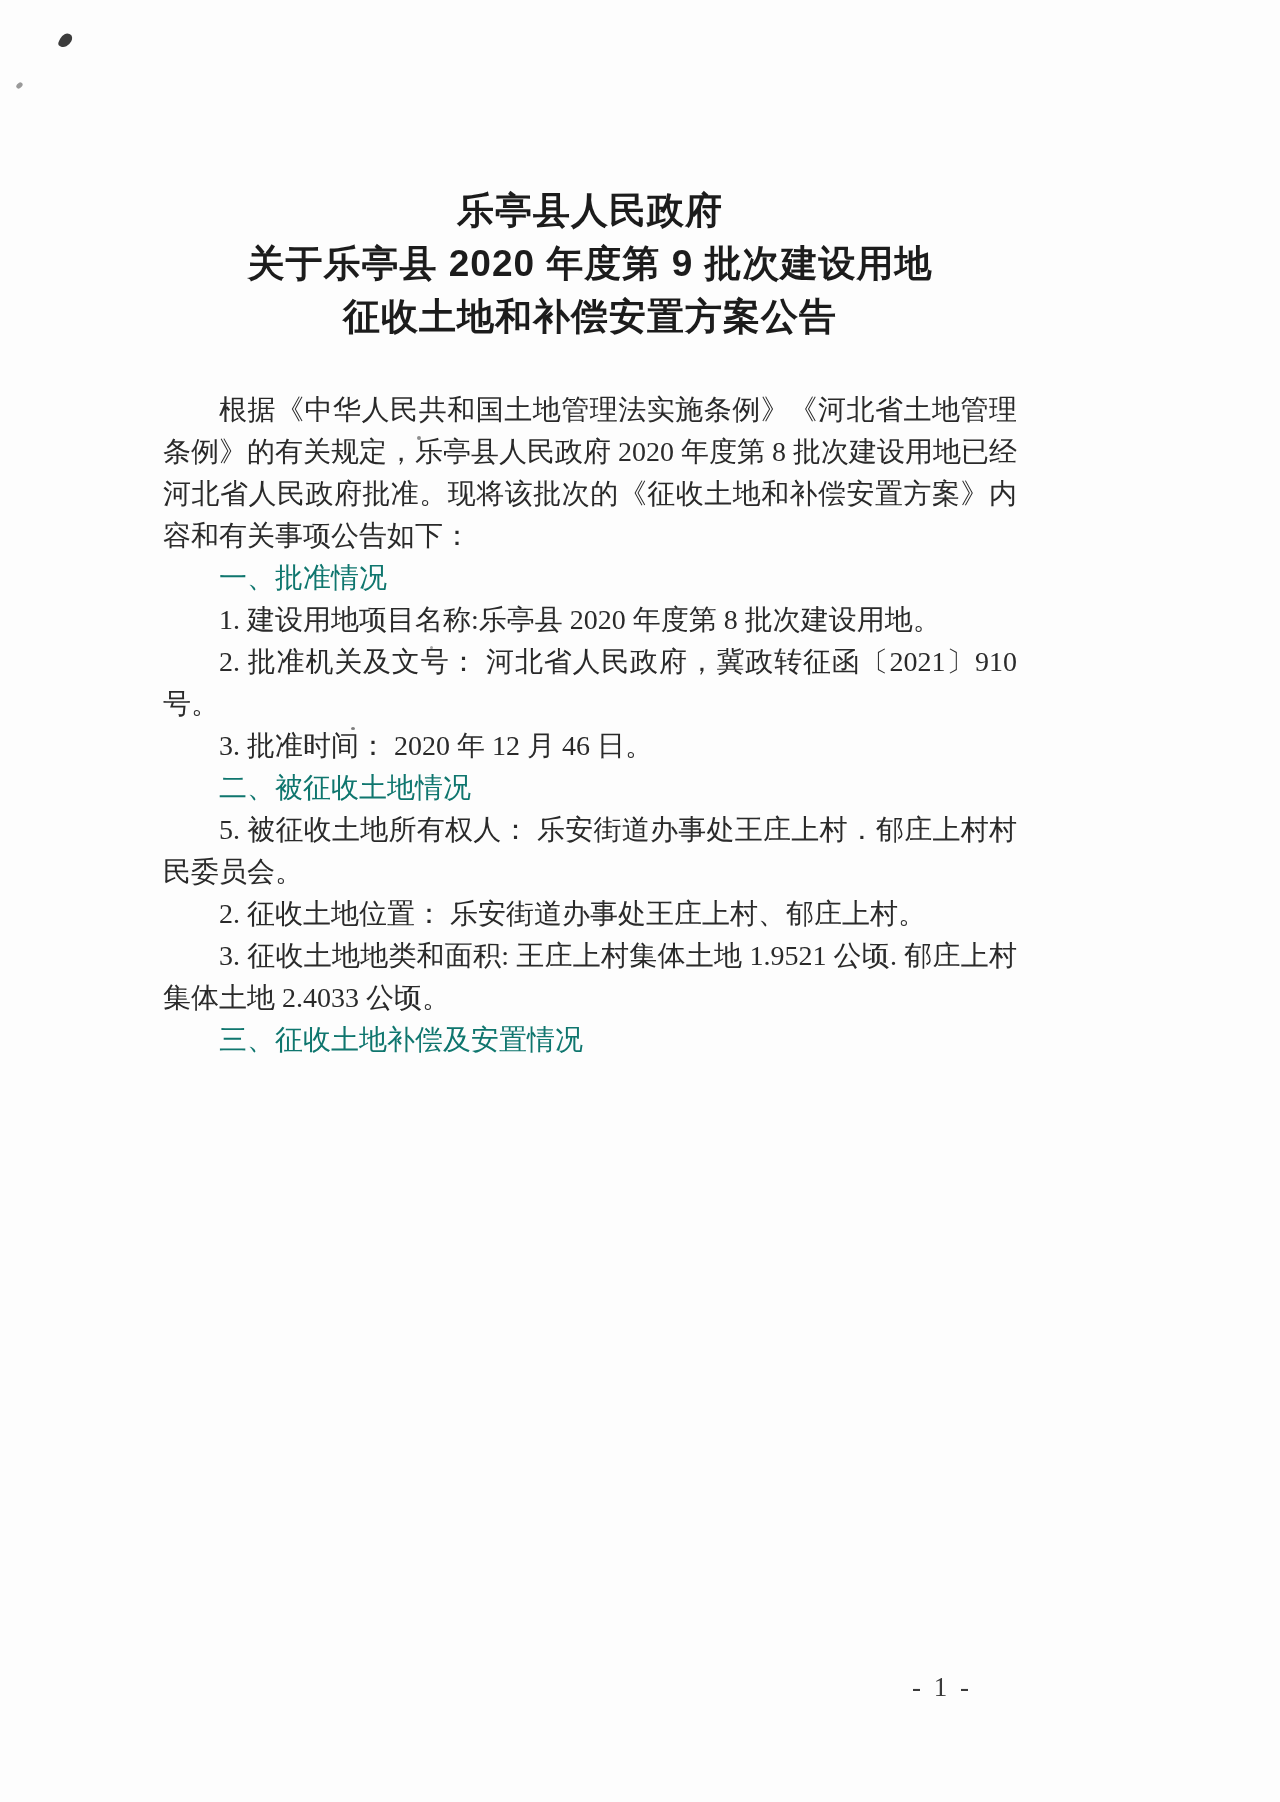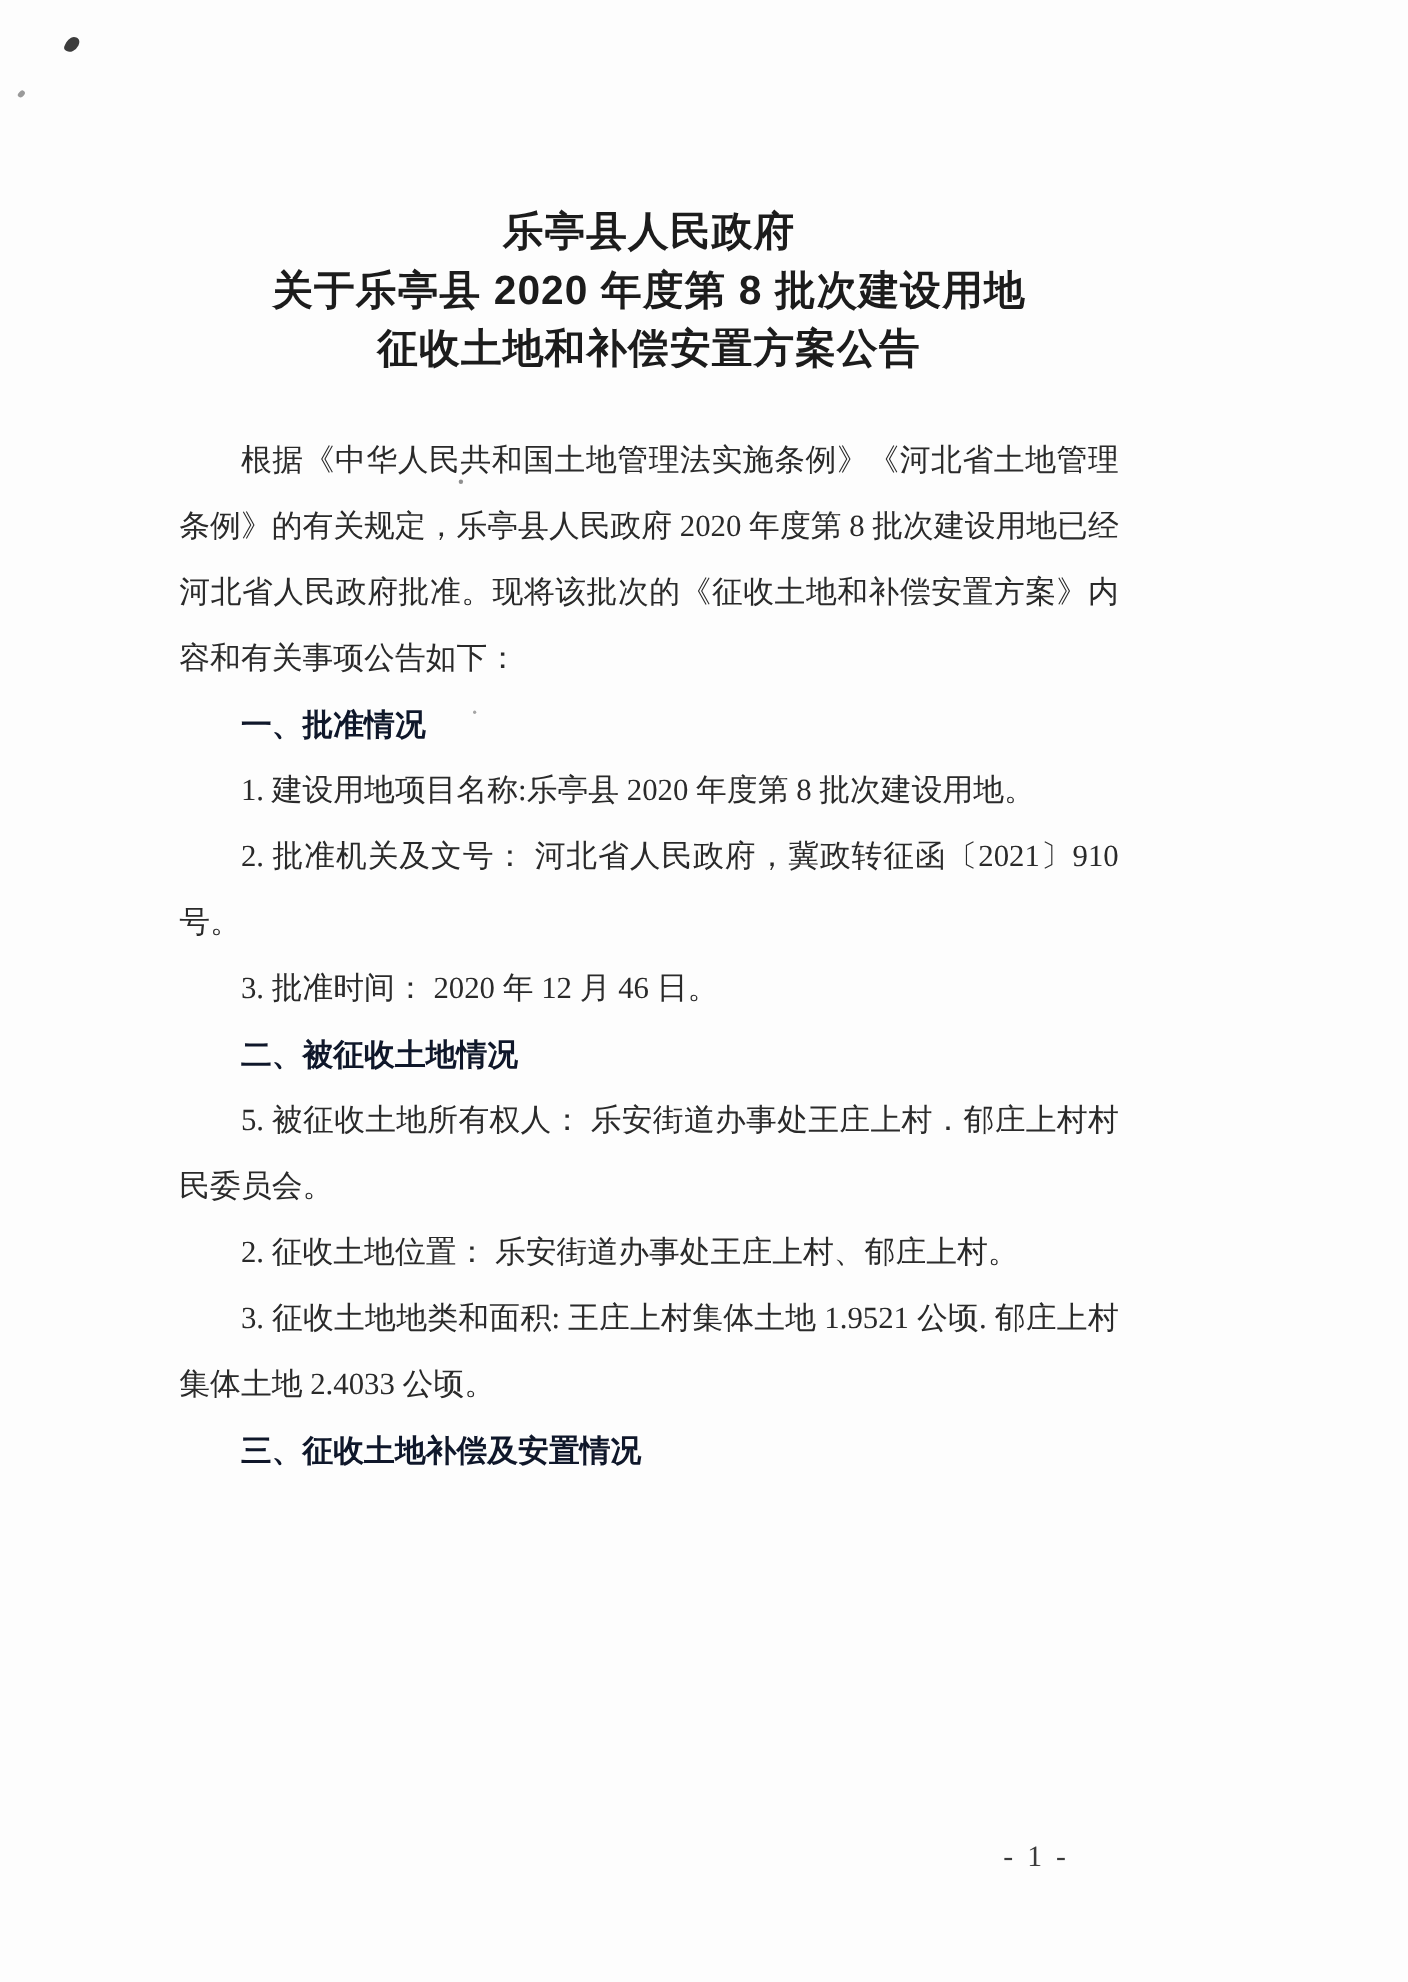--- a/index.html
+++ b/index.html
@@ -24,32 +24,32 @@
     font-size: 37px;
     line-height: 53px;
     color: #1c1c1c;
     letter-spacing: 1px;
   }
   .title-line { display: block; }
   .body-block {
     margin-top: 46px;
     font-family: "Liberation Serif", serif;
     font-size: 28px;
-    line-height: 60px;
+    line-height: 42px;
     color: #2a2a2a;
     text-align: justify;
   }
   .body-block p {
     margin: 0;
     text-indent: 2em;
   }
   p.sec-heading {
     font-family: "Liberation Sans", sans-serif;
-    font-weight: 700;
-    color: #0f172a;
+    font-weight: 400;
+    color: #0f766e;
     text-align: left;
   }
   .page-number {
     position: absolute;
     top: 1672px;
     right: 308px;
     font-family: "Liberation Serif", serif;
     font-size: 27px;
     color: #3a3a3a;
     letter-spacing: 3px;
@@ -93,21 +93,21 @@
   <div class="artifact a1"></div>
   <div class="artifact a2"></div>
   <div class="artifact a3"></div>
   <div class="artifact a4"></div>
   <div class="artifact a5"></div>
 
   <div class="doc">
 
     <div class="title-block">
       <span class="title-line">乐亭县人民政府</span>
-      <span class="title-line">关于乐亭县 2020 年度第 8 批次建设用地</span>
+      <span class="title-line">关于乐亭县 2020 年度第 9 批次建设用地</span>
       <span class="title-line">征收土地和补偿安置方案公告</span>
     </div>
 
     <div class="body-block">
       <p>根据《中华人民共和国土地管理法实施条例》《河北省土地管理条例》的有关规定，乐亭县人民政府 2020 年度第 8 批次建设用地已经河北省人民政府批准。现将该批次的《征收土地和补偿安置方案》内容和有关事项公告如下：</p>
       <p class="sec-heading">一、批准情况</p>
       <p>1. 建设用地项目名称:乐亭县 2020 年度第 8 批次建设用地。</p>
       <p>2. 批准机关及文号： 河北省人民政府，冀政转征函〔2021〕910 号。</p>
       <p>3. 批准时间： 2020 年 12 月 46 日。</p>
       <p class="sec-heading">二、被征收土地情况</p>

